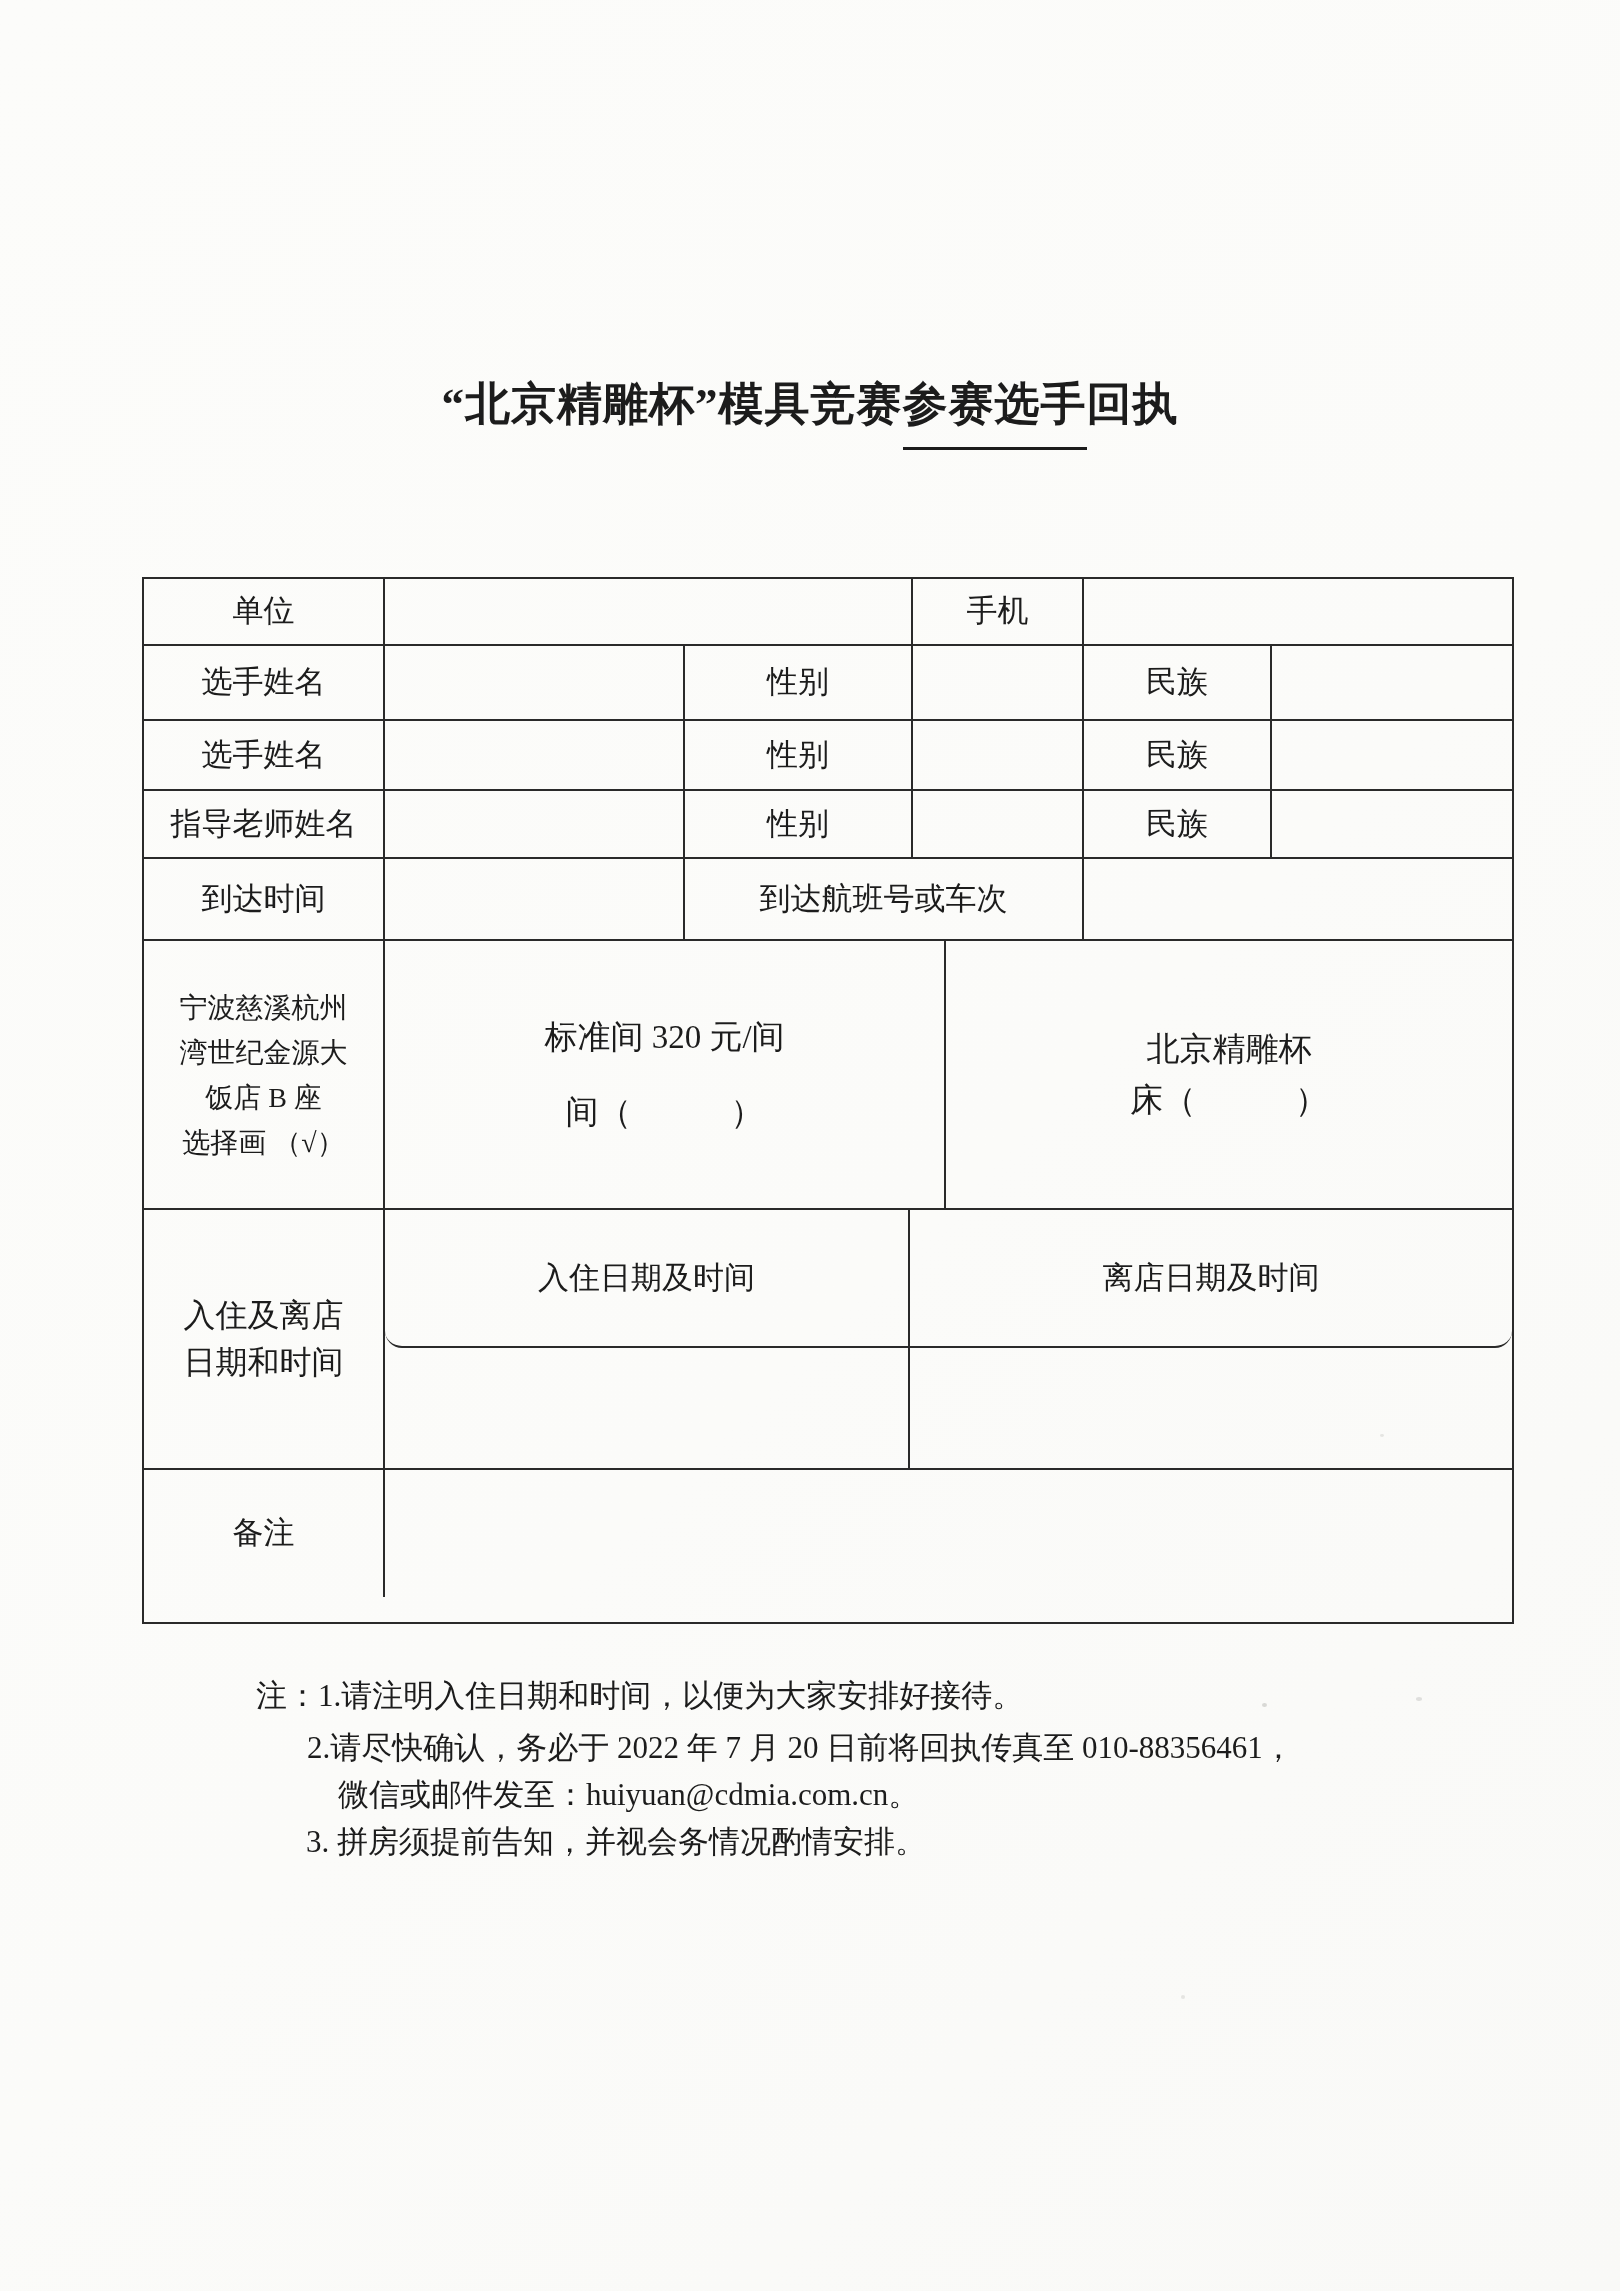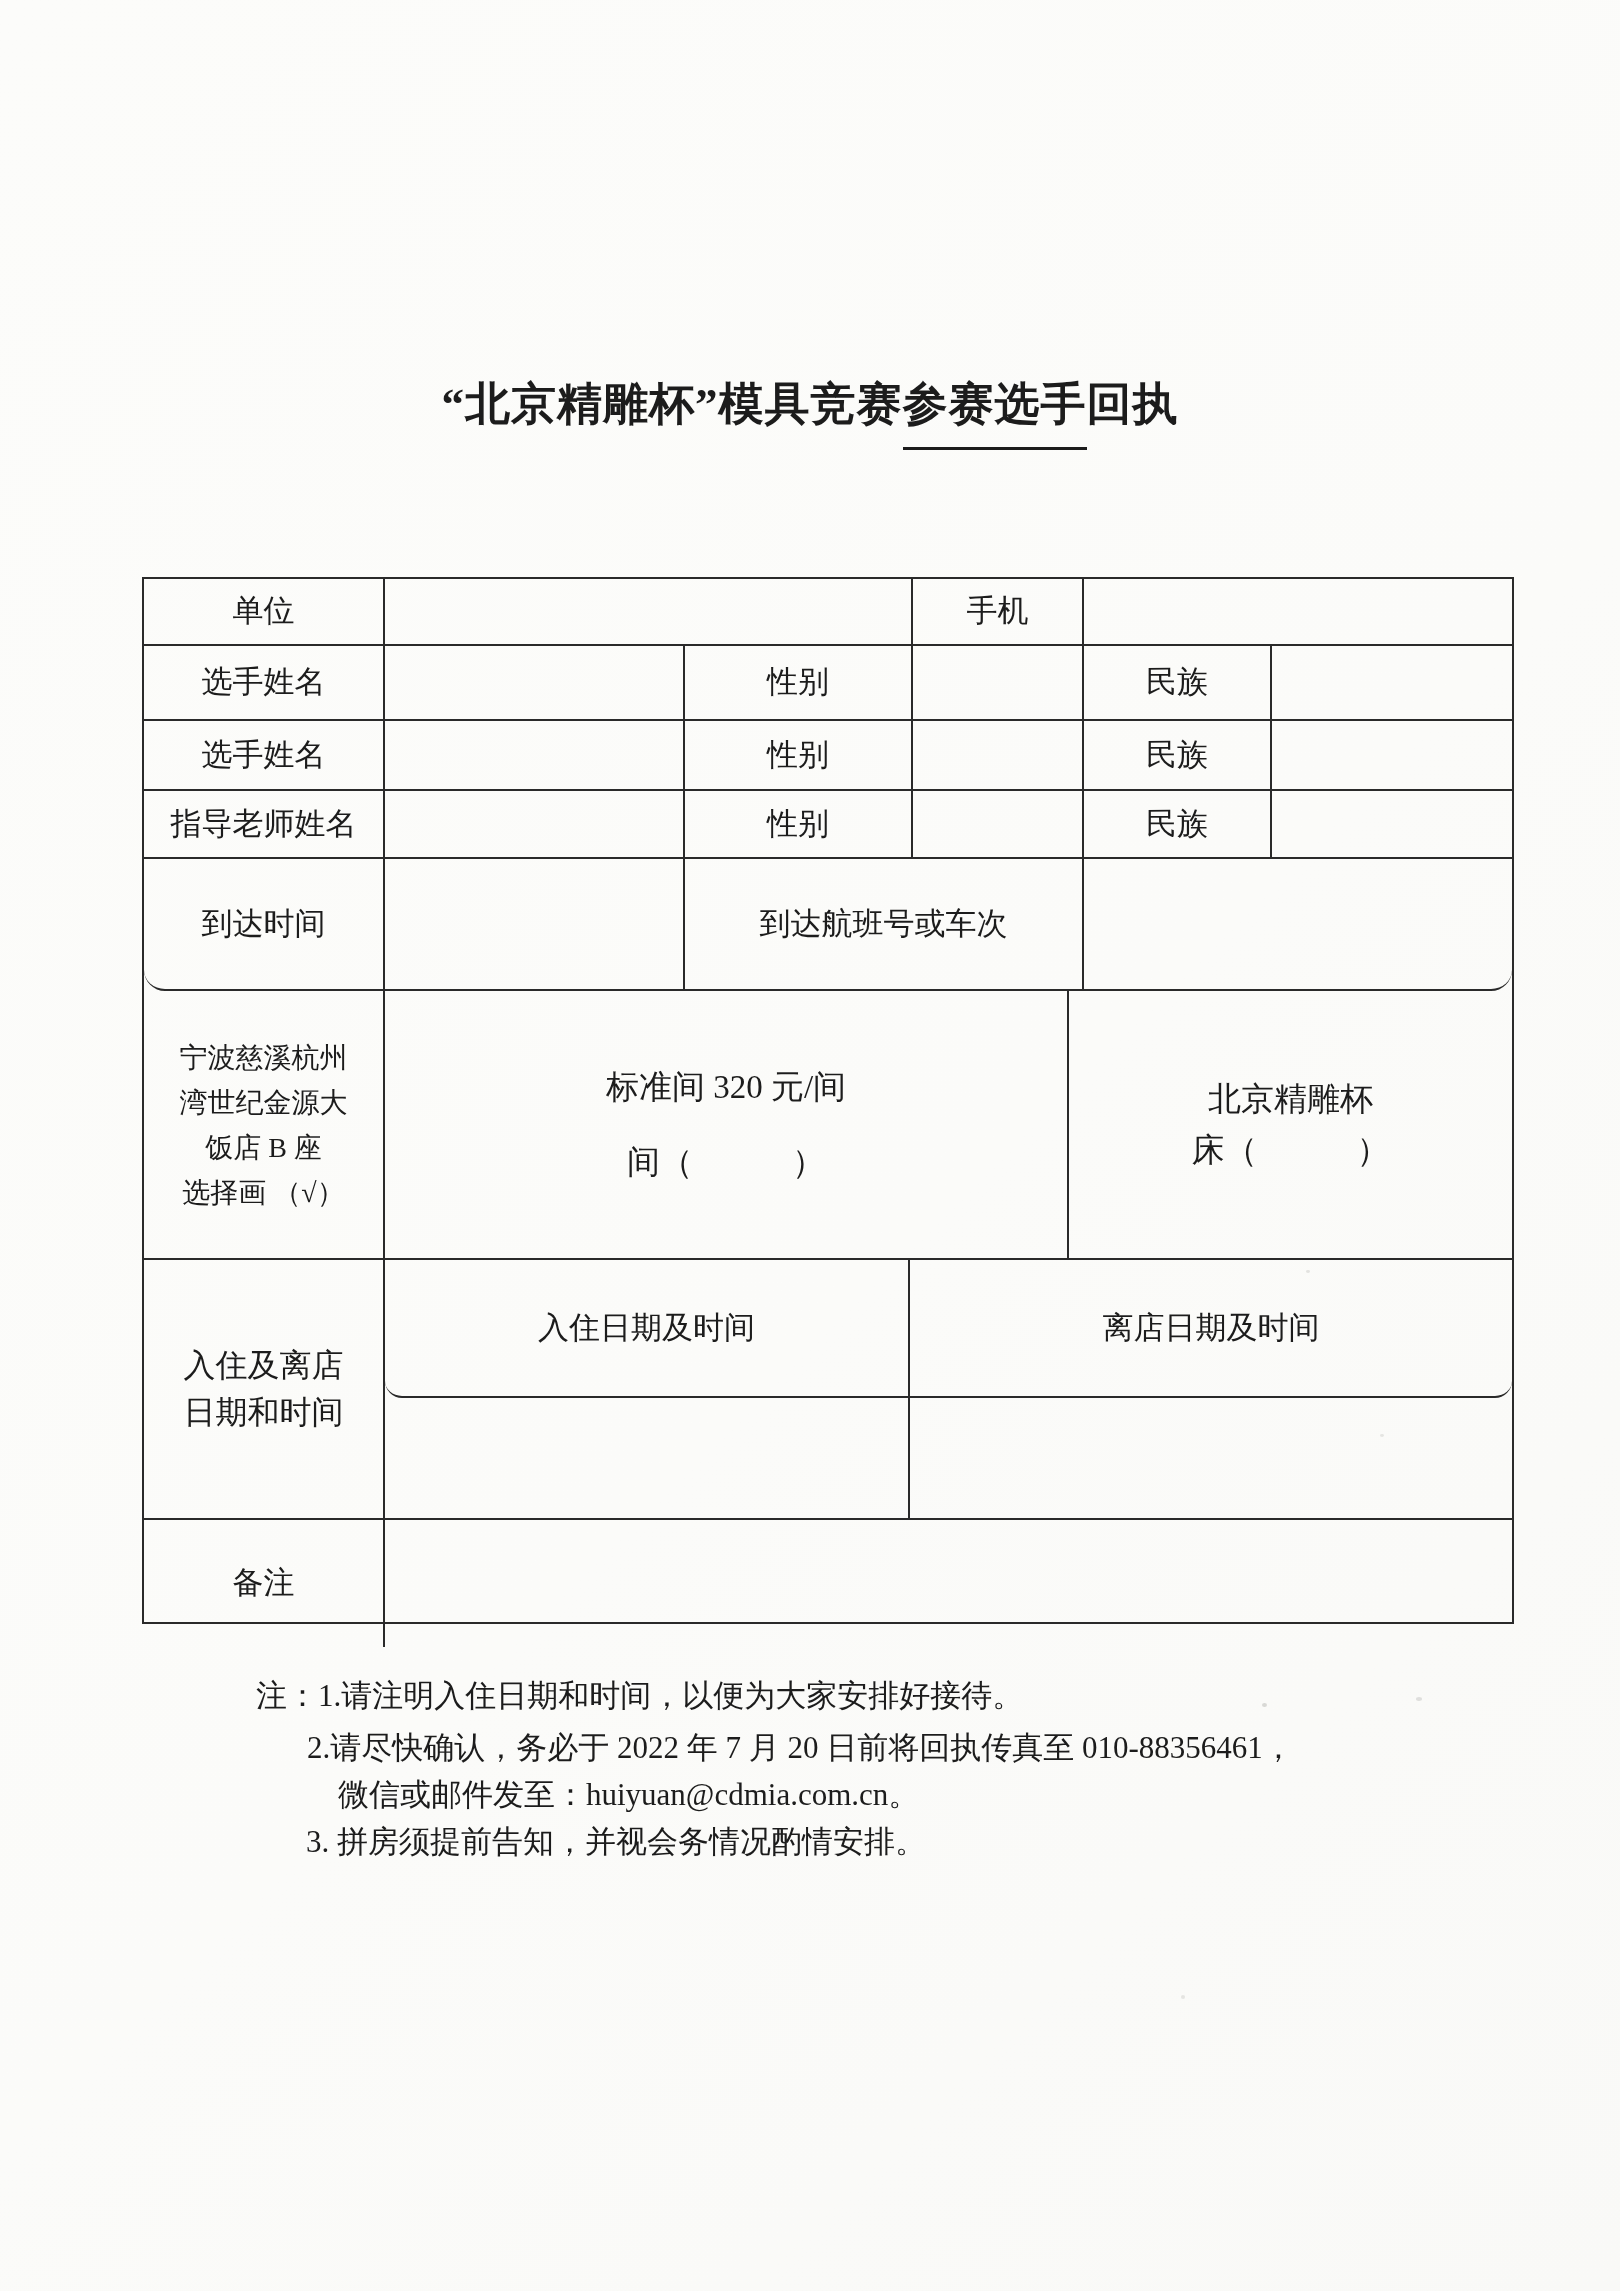--- a/index.html
+++ b/index.html
@@ -46,26 +46,26 @@
   .cell:last-child{border-right:none;}
   .cell.flex{flex:1;}
   .w246{width:241px;flex:none;}
   .w306{width:300px;flex:none;}
   .w233{width:228px;flex:none;}
   .w174{width:171px;flex:none;}
   .w192{width:188px;flex:none;}
   .w407{width:399px;flex:none;}
   .w536{width:525px;flex:none;}
   .w539{width:528px;flex:none;}
-  .w713{width:684px;flex:none;gap:24px;}
+  .w713{width:561px;flex:none;gap:24px;}
   .r1{height:67px;}
   .r2{height:75px;}
   .r3{height:70px;}
   .r4{height:68px;}
-  .r5{height:132px;border-radius:21px;}
+  .r5{height:82px;}
   .r6{height:269px;}
   .r7{height:260px;}
   .r8{height:127px;}
   .hotel-label{font-size:28px;line-height:45px;flex-direction:column;}
   .two-line{flex-direction:column;font-size:33px;line-height:51px;}
   .stay-label{flex-direction:column;font-size:32px;line-height:47px;}
   .stay-right{flex:1;display:flex;flex-direction:column;}
   .stay-hrow{display:flex;width:100%;}
   .stay-head{height:138px;border-bottom:2px solid #2a2a2a;border-radius:17px;}
   .stay-blank{flex:1;}

